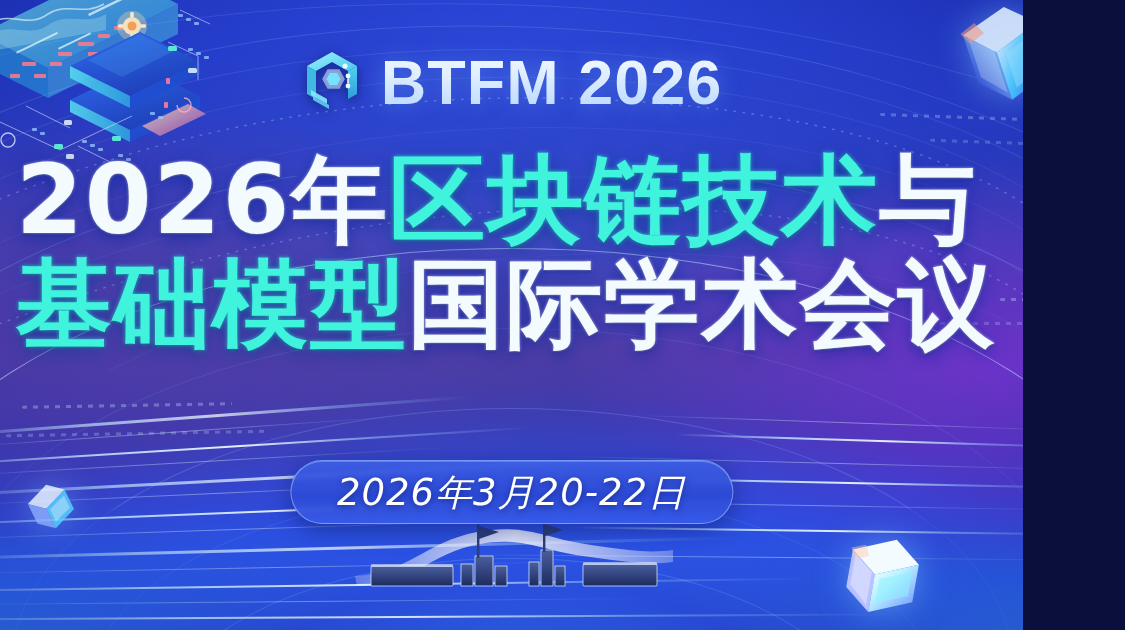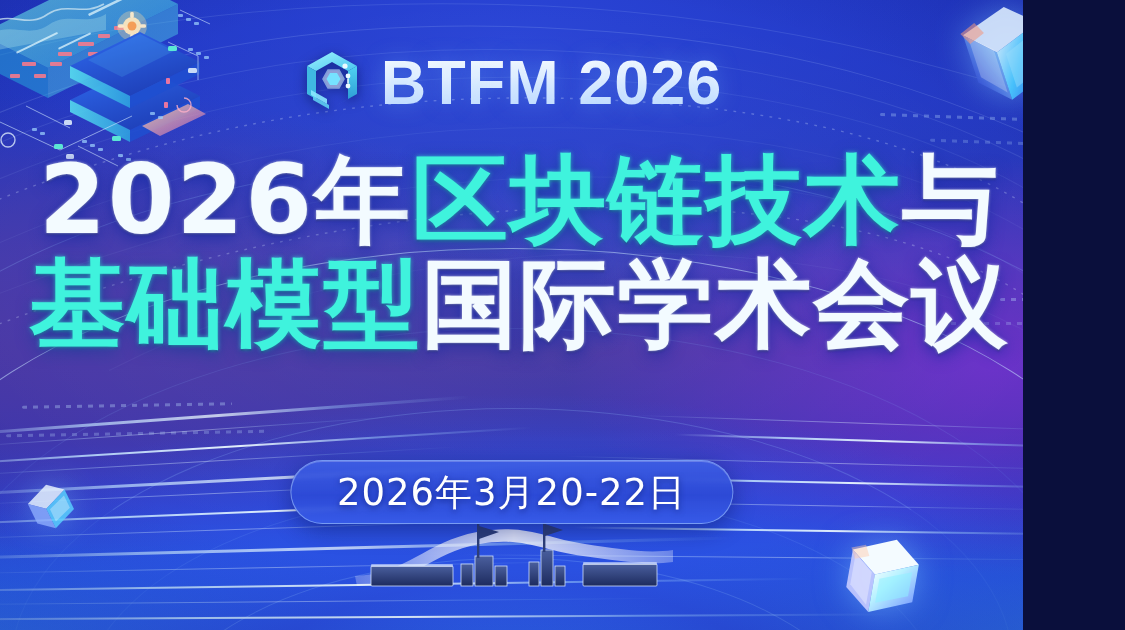--- a/index.html
+++ b/index.html
@@ -82,21 +82,21 @@
   .brand-text{
     font-size:63px;line-height:1;font-weight:700;letter-spacing:1px;
     background:linear-gradient(180deg,#ffffff 0%,#f2f7ff 40%,#bcd9ff 100%);
     -webkit-background-clip:text;background-clip:text;color:transparent;
     text-shadow:0 0 22px rgba(120,190,255,.35);
     white-space:nowrap;
   }
 
   .cn-title{
     position:absolute;left:0;right:0;top:148px;
-    text-align:center;
+    text-align:left;
     padding-left:16px;
   }
   .cn-line{
     font-size:96px;line-height:104px;font-weight:700;
     letter-spacing:2px;white-space:nowrap;
     font-family:"DejaVu Sans","Liberation Sans",sans-serif;
   }
   .cn-line .w{
     color:#f3fbff;
     text-shadow:0 0 3px rgba(255,255,255,.65),0 4px 16px rgba(20,40,160,.8),0 2px 2px rgba(10,20,90,.6);
@@ -124,20 +124,21 @@
     background:linear-gradient(180deg,rgba(62,96,230,.86) 0%,rgba(44,74,214,.9) 55%,rgba(56,92,232,.86) 100%);
     border:1.5px solid rgba(170,205,255,.55);
     box-shadow:0 6px 22px rgba(8,20,90,.45), inset 0 1px 0 rgba(255,255,255,.22);
     display:flex;align-items:center;gap:44px;
     backdrop-filter:blur(2px);
   }
   .pill span{
     color:#ffffff;font-size:37px;line-height:1;white-space:nowrap;letter-spacing:1px;
     font-family:"DejaVu Sans","Liberation Sans",sans-serif;
     text-shadow:0 2px 6px rgba(8,20,90,.55);
+    font-style:italic;
   }
 </style>
 </head>
 <body>
 
 <div class="banner">
 
   <div class="bg-base"></div>
 
   <div class="filaments">

